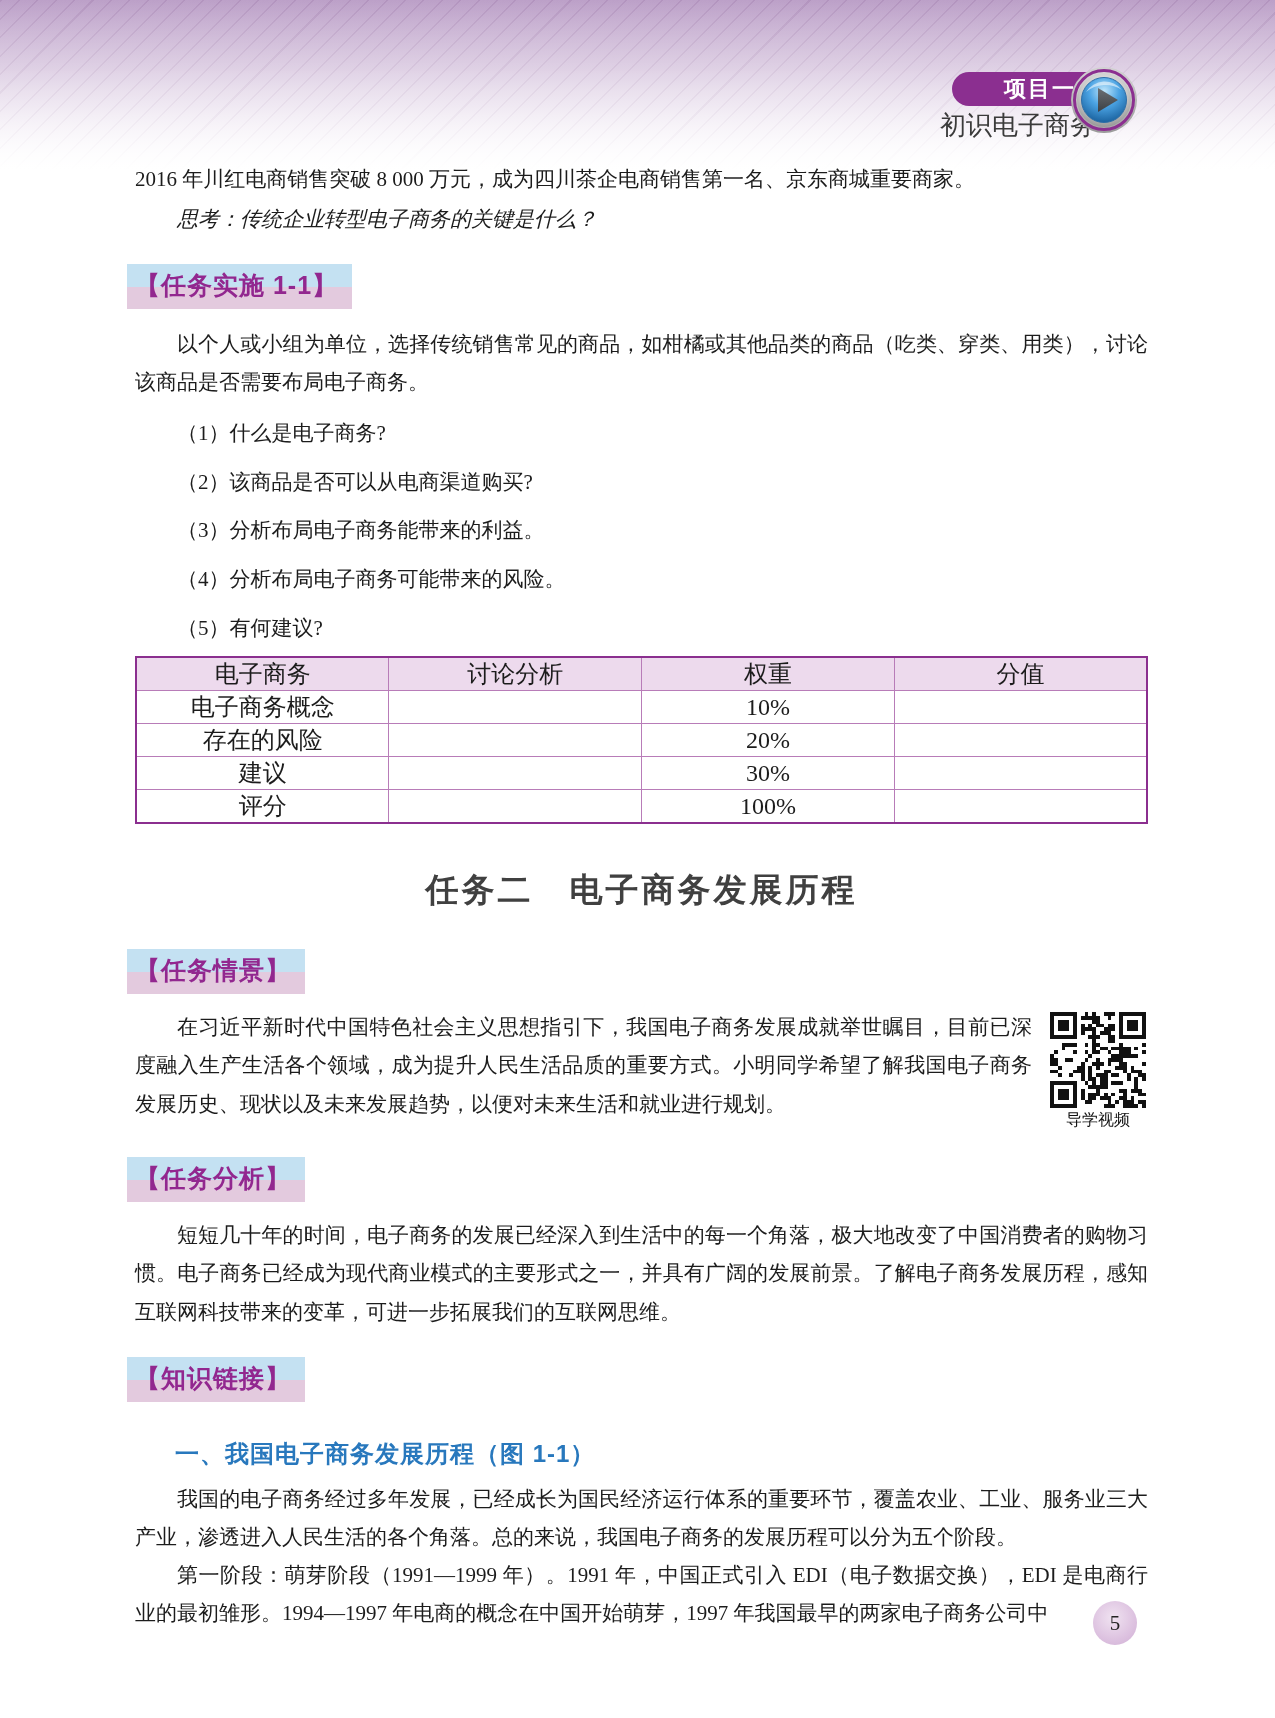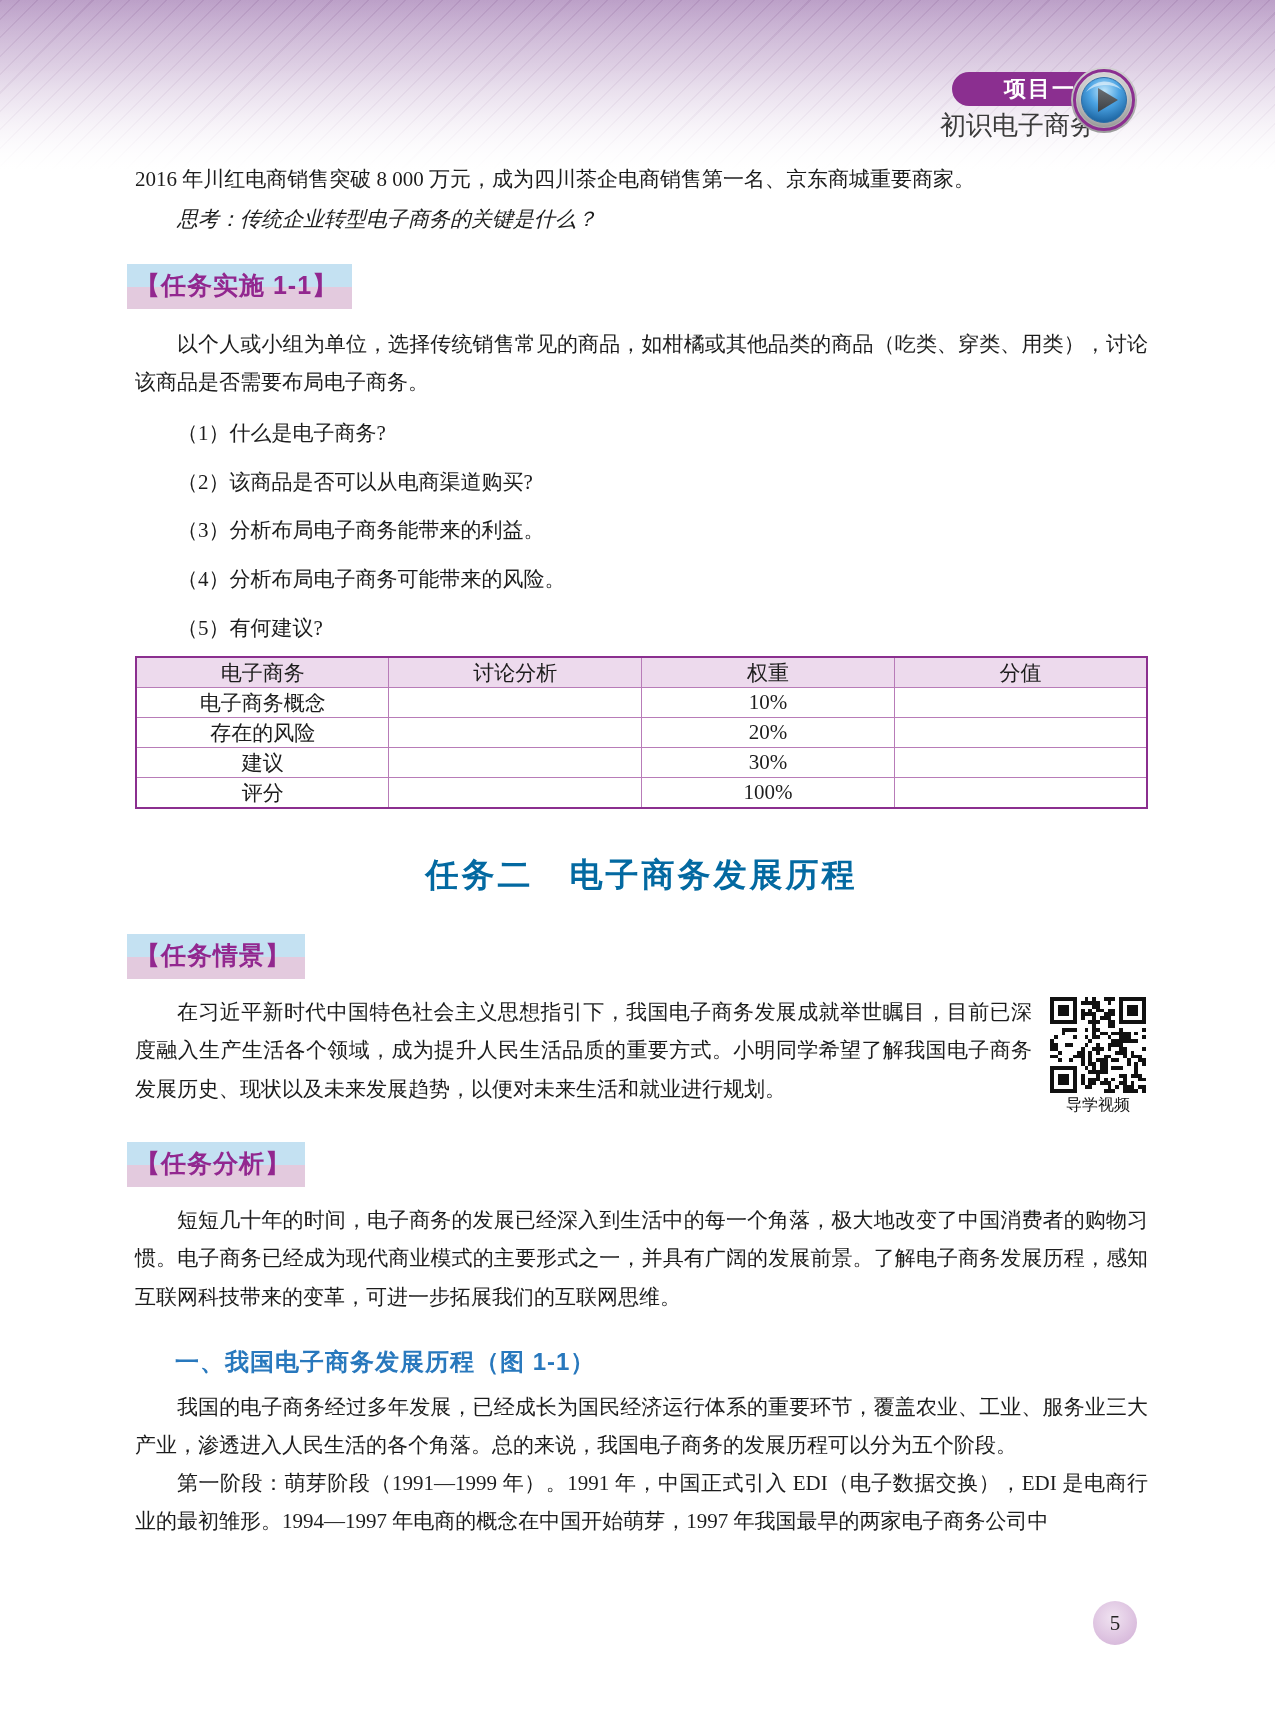--- a/index.html
+++ b/index.html
@@ -51,28 +51,28 @@
   }
   .task-list{list-style:none;margin:2px 0 0 0;padding:0;}
   .task-item{font-size:21px;line-height:1.55;padding-left:2em;margin-top:16px;}
   
   .assess-table{
     width:100%;border-collapse:collapse;margin-top:12px;
     border:2px solid #8b2f8f;
   }
   .assess-table th,.assess-table td{
     border:1px solid #b87cb8;height:29px;text-align:center;
-    font-size:21px;font-weight:normal;padding:0 2px;
+    font-size:24px;font-weight:normal;padding:0 2px;
   }
   .assess-table thead th{background:#eddaed;}
   .assess-table col.c1{width:25%;}.assess-table col.c2{width:25%;}
   .assess-table col.c3{width:25%;}.assess-table col.c4{width:25%;}
   
   .task2-title{
-    text-align:center;color:#0369a1;font-size:33px;font-weight:bold;
+    text-align:center;color:#404040;font-size:33px;font-weight:bold;
     font-family:"Liberation Sans","DejaVu Sans",sans-serif;
     margin:44px 0 10px 0;letter-spacing:3px;
   }
   
   .scene-row{display:flex;align-items:flex-start;gap:16px;}
   .scene-row .body-para{flex:1;}
   .qr-block{flex:none;width:100px;text-align:center;margin-top:12px;}
   .qr-block svg{width:96px;height:96px;display:block;margin:0 auto;}
   .qr-caption{
     font-size:16px;margin-top:2px;color:#111;
@@ -399,19 +399,20 @@
             <rect x="2" y="20" width="3" height="3" fill="#111"></rect>
           </svg>
         </div>
       <div class="qr-caption">导学视频</div>
     </div>
   </div>
 
   <div><span class="section-label">【任务分析】</span></div>
   <p class="body-para" style="margin-top:8px;">短短几十年的时间，电子商务的发展已经深入到生活中的每一个角落，极大地改变了中国消费者的购物习惯。电子商务已经成为现代商业模式的主要形式之一，并具有广阔的发展前景。了解电子商务发展历程，感知互联网科技带来的变革，可进一步拓展我们的互联网思维。</p>
 
+  <div><span class="section-label">【知识链接】</span></div>
   <h2 class="knowledge-subheading">一、我国电子商务发展历程（图 1-1）</h2>
   <p class="body-para">我国的电子商务经过多年发展，已经成长为国民经济运行体系的重要环节，覆盖农业、工业、服务业三大产业，渗透进入人民生活的各个角落。总的来说，我国电子商务的发展历程可以分为五个阶段。</p>
   <p class="body-para" style="margin-top:0;">第一阶段：萌芽阶段（1991—1999 年）。1991 年，中国正式引入 EDI（电子数据交换），EDI 是电商行业的最初雏形。1994—1997 年电商的概念在中国开始萌芽，1997 年我国最早的两家电子商务公司中</p>
 
 </div>
 
 <div class="page-num">5</div>
 
 </body></html>

